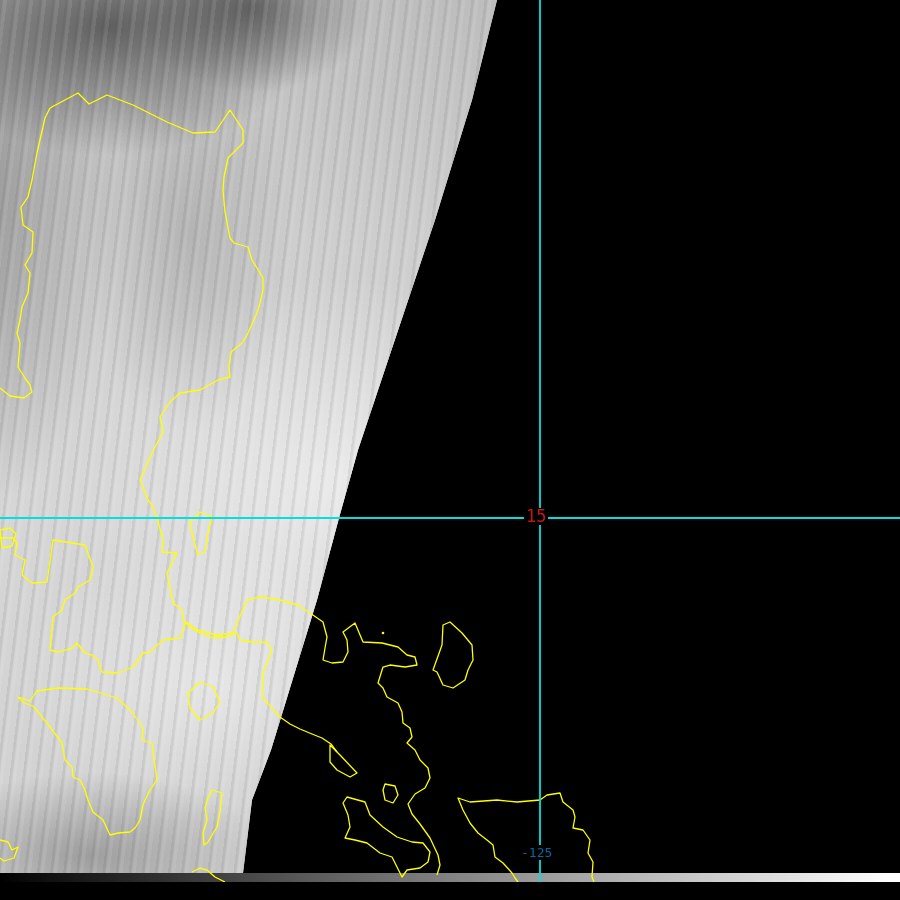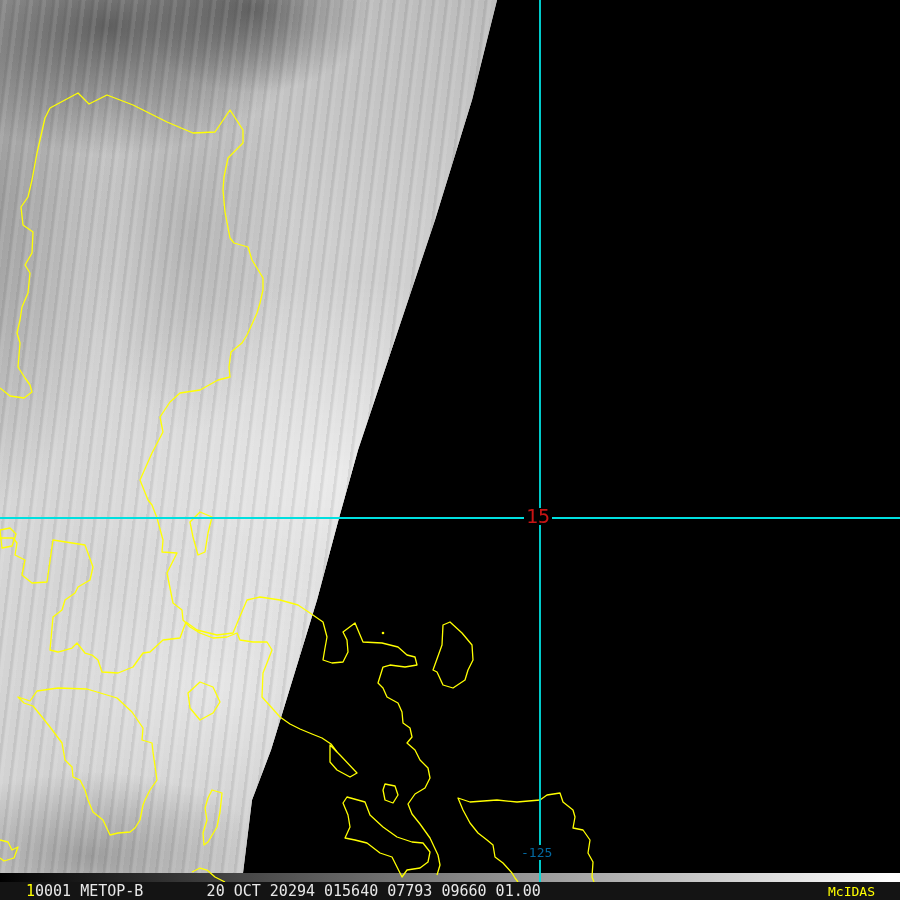--- a/index.html
+++ b/index.html
@@ -27,21 +27,21 @@
     position:absolute;left:0;top:873px;width:900px;height:9px;z-index:2;
     background:linear-gradient(90deg,#000 0%,#0a0a0a 3%,#ffffff 99%);
   }
   
   #overlay{position:absolute;left:0;top:0;z-index:3;}
   
   .coord-label{
     position:absolute;z-index:4;background:#000;padding:1px 2px;
     font-family:"DejaVu Sans Mono","Liberation Mono",monospace;
   }
-  #lat-label{font-size:20px;line-height:15px;letter-spacing:0px;}
+  #lat-label{font-size:17px;line-height:15px;letter-spacing:0px;}
   #lon-label{font-size:13px;line-height:13px;}
   
   #statusbar{
     position:absolute;left:0;top:882px;width:900px;height:18px;z-index:5;
     background:#141414;line-height:18px;font-size:15px;white-space:pre;
     padding-left:26px;box-sizing:border-box;
   }
   #statusbar .frame{}
   #statusbar .bartext{}
   #statusbar .brand{position:absolute;right:25px;top:0;font-size:13px;line-height:19px;}
@@ -71,14 +71,13 @@
         <polygon points="385,784 395,786 398,795 393,803 385,800 383,790" fill="none" stroke="#ffff00" stroke-width="1.3" stroke-linejoin="round"></polygon>
         <circle cx="383" cy="633" r="1.3" fill="#ffff00"></circle>
       </g>
     <g id="cursor-lines">
         <line x1="540" y1="0" x2="540" y2="882" stroke="#00e0e0" stroke-width="1.8"></line>
         <line x1="0" y1="518" x2="900" y2="518" stroke="#00e0e0" stroke-width="1.8"></line>
       </g>
   </svg>
   <div id="lat-label" class="coord-label" style="left: 524px; top: 508px; color: rgb(200, 20, 20);">15</div>
   <div id="lon-label" class="coord-label" style="left: 519px; top: 845px; color: #0369a1;">-125</div>
-  <div id="statusbar" style="background: rgb(20, 20, 20);"><span class="frame" style="color: rgb(255, 255, 0);">1</span><span class="bartext" style="color: rgb(232, 232, 232);">0001 METOP-B       20 OCT 20294 015640 07793 09660 01.00</span><span class="brand" style="color: rgb(255, 255, 0);">McIDAS</span></div>
 </div>
 
 </body></html>

